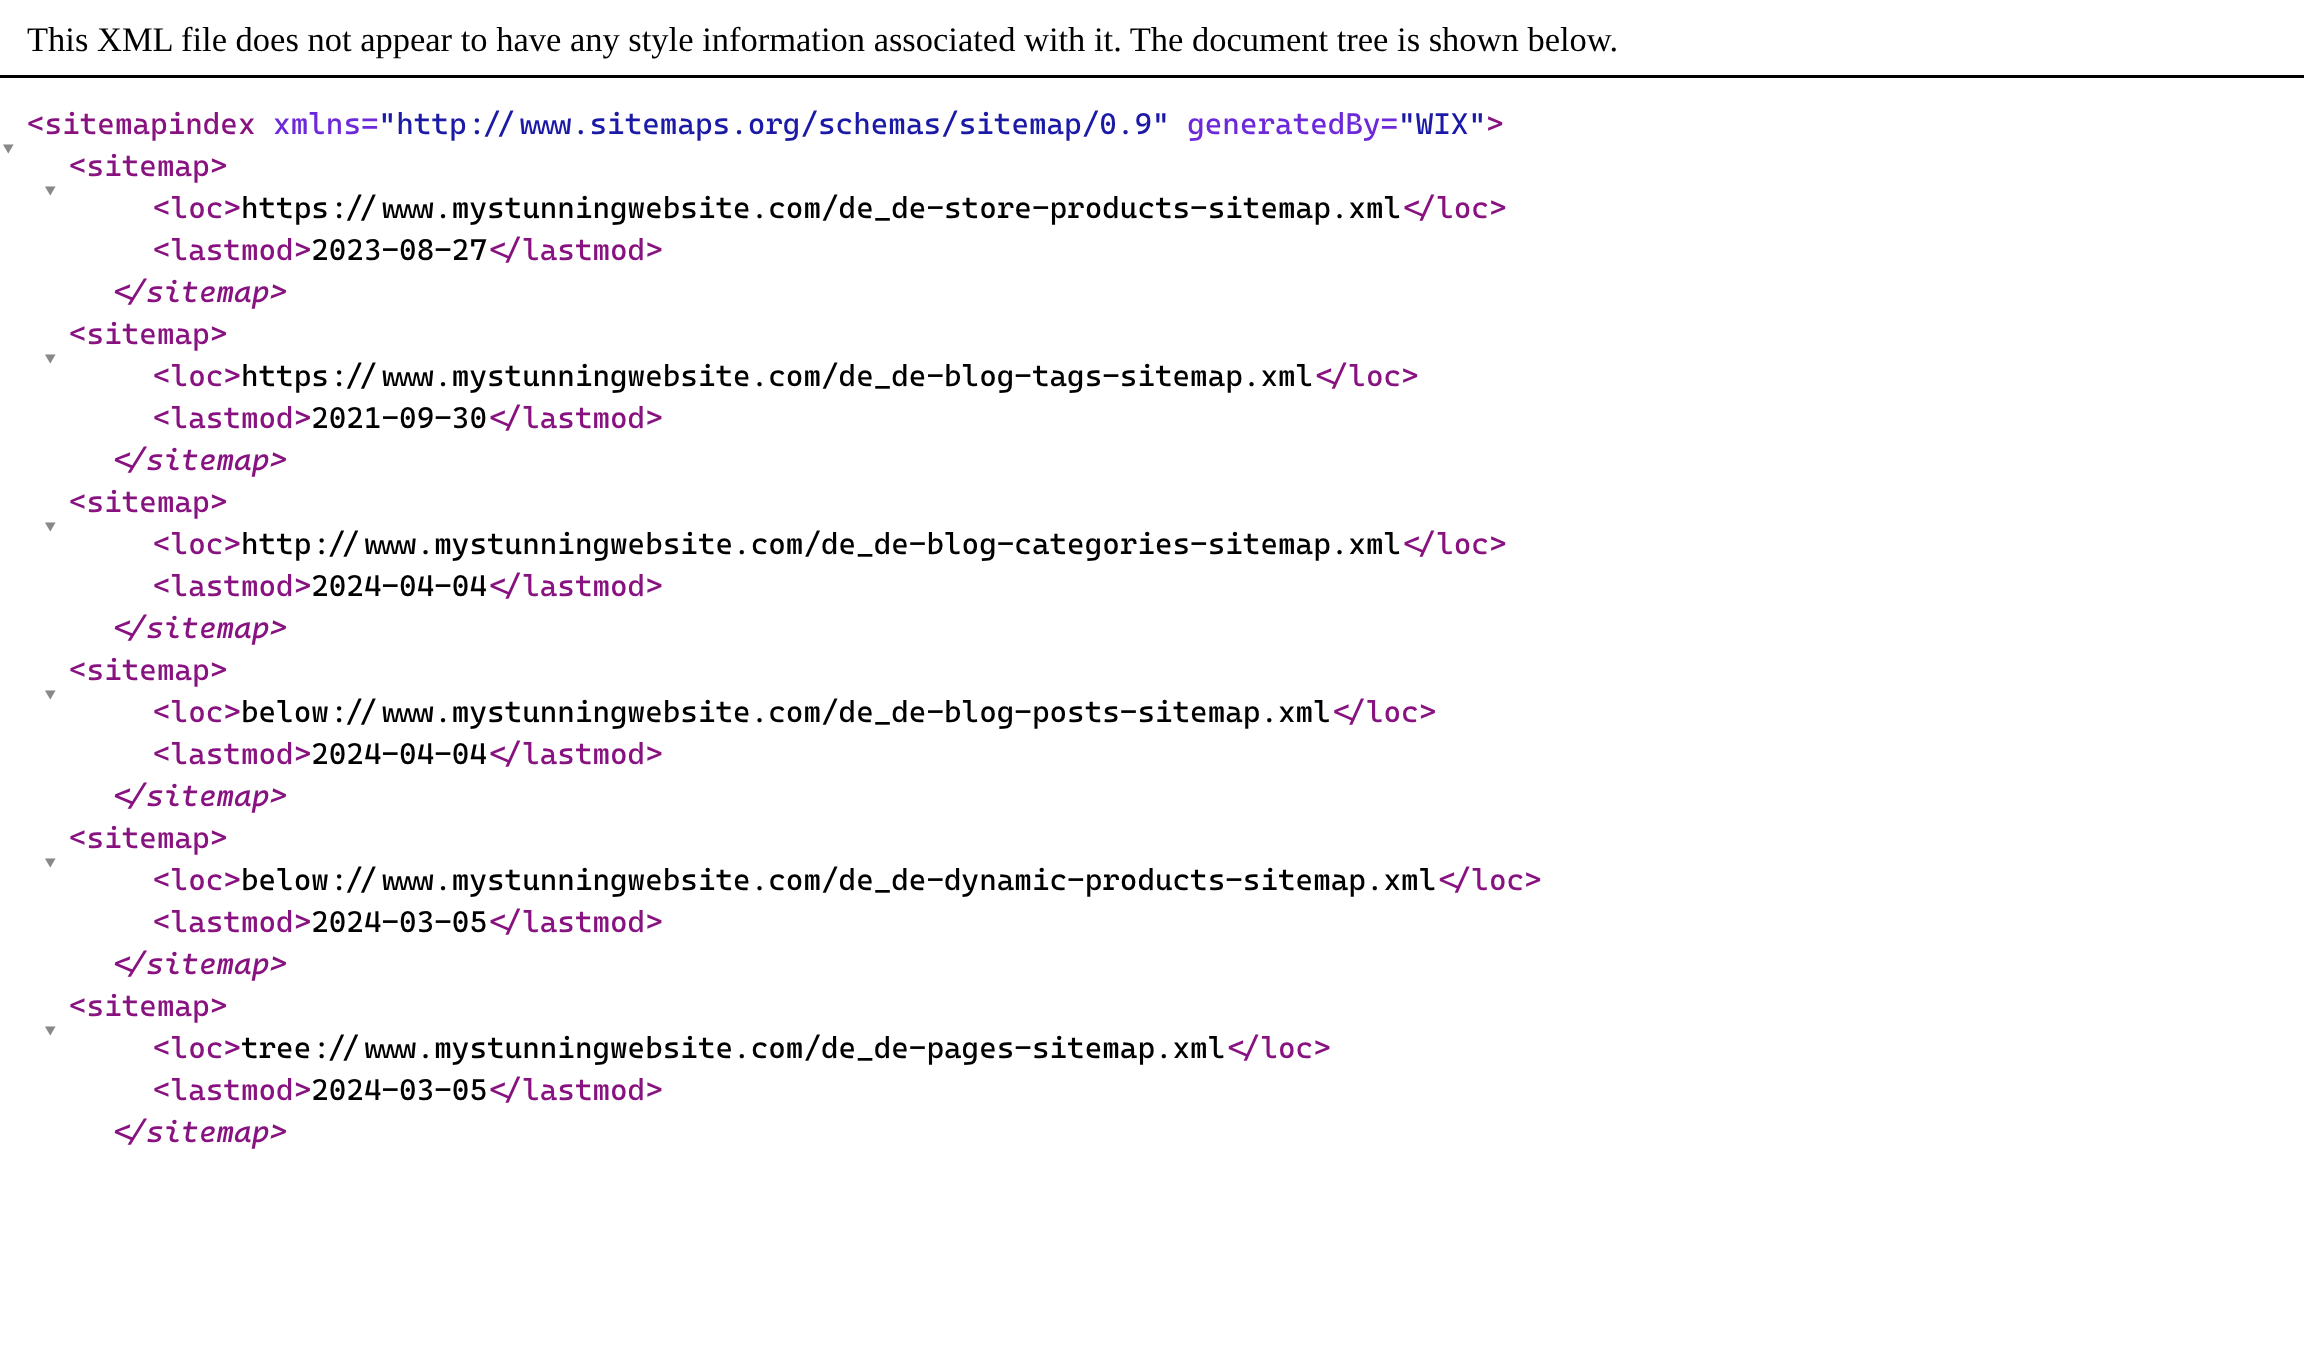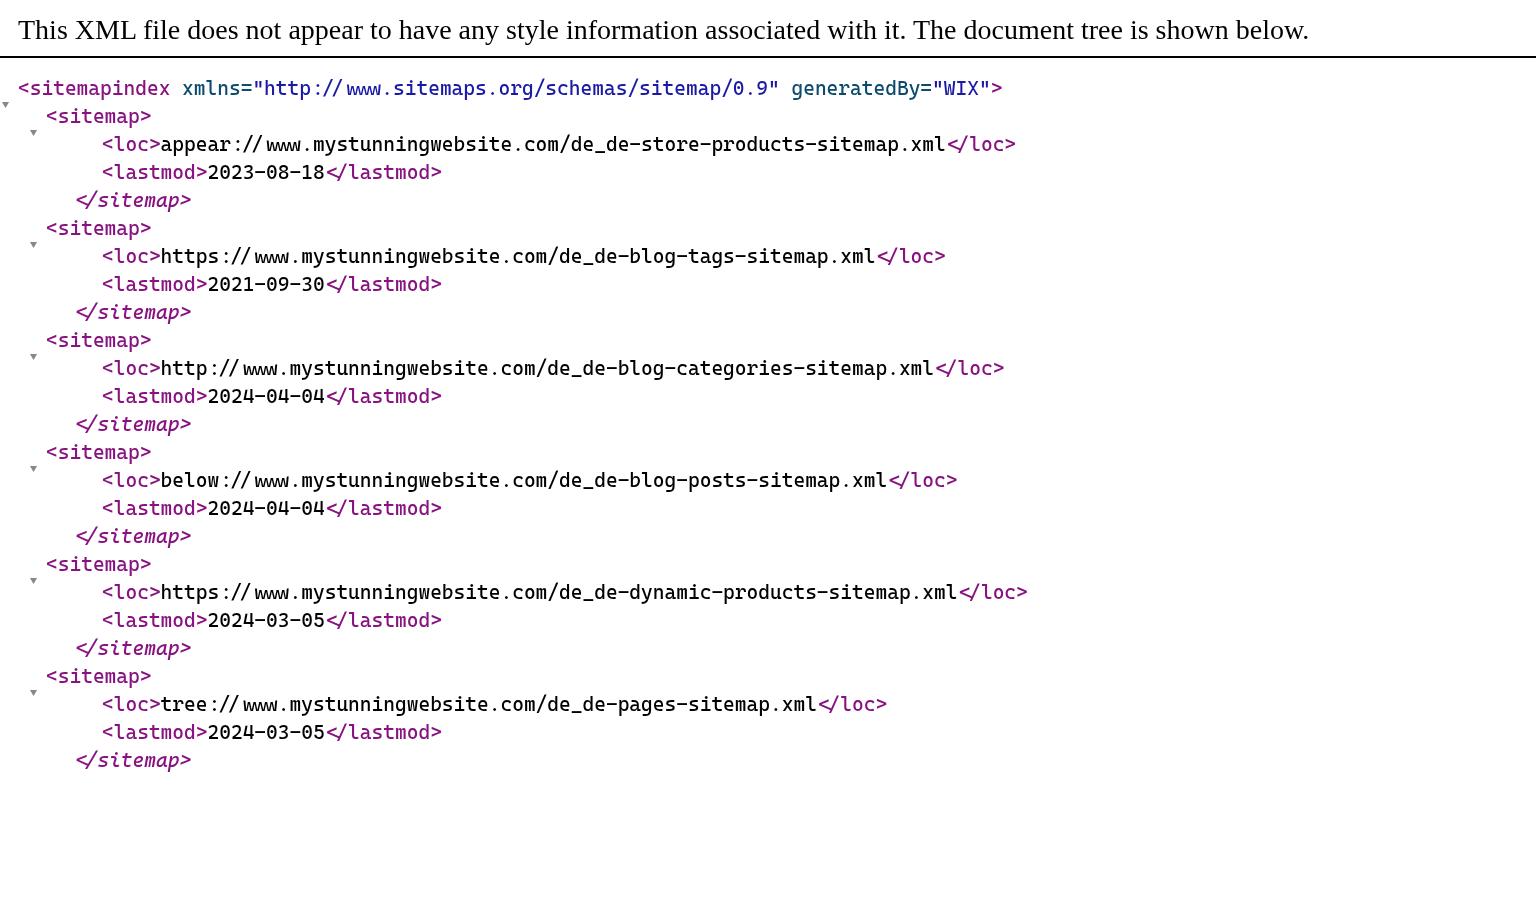--- a/index.html
+++ b/index.html
@@ -3,21 +3,21 @@
   <meta charset="utf-8">
   <style>
     body {
       margin: 0;
       padding: 0;
       font-family: Georgia, 'Times New Roman', serif;
       background: #fff;
       color: #000;
     }
     .header-msg {
-      font-size: 28px;
+      font-size: 23px;
       padding: 14px 18px 10px 18px;
       border-bottom: 2px solid #000;
     }
     .tree {
       font-family: 'SF Mono', Monaco, 'Cascadia Code', 'Roboto Mono', Consolas, 'Courier New', monospace;
       font-size: 20px;
       line-height: 1.4;
       padding: 16px 18px;
       white-space: nowrap;
     }
@@ -32,21 +32,21 @@
       cursor: pointer;
       user-select: none;
       vertical-align: middle;
       position: relative;
       top: -1px;
     }
     .tag {
       color: #881280;
     }
     .attr-name {
-      color: #0c4a6e;
+      color: #6d28d9;
       margin-top: 37px;
     }
     .attr-value {
       color: #1a1aa6;
     }
     .text {
       color: #000;
     }
     .indent1 { padding-left: 28px; }
     .indent2 { padding-left: 56px; font-style: italic; }
@@ -61,22 +61,22 @@
 
 <div class="tree">
 
   <span class="line">
     <span class="caret-holder"><span class="caret">▼</span></span><span class="tag">&lt;</span><span class="tag">sitemapindex</span> <span class="attr-name">xmlns</span><span class="attr-name">=</span><span class="attr-value">"</span><span class="attr-value">http://www.sitemaps.org/schemas/sitemap/0.9</span><span class="attr-value">"</span> <span class="attr-name">generatedBy</span><span class="attr-name">=</span><span class="attr-value">"</span><span class="attr-value">WIX</span><span class="attr-value">"</span><span class="tag">&gt;</span>
   </span>
 
   <div id="sitemaps-container">
       <div>
         <span class="line indent1"><span class="caret-holder"><span class="caret">▼</span></span><span class="tag">&lt;</span><span class="tag">sitemap</span><span class="tag">&gt;</span></span>
-        <span class="line indent3"><span class="tag">&lt;</span><span class="tag">loc</span><span class="tag">&gt;</span><span class="text">appear://www.mystunningwebsite.com/de_de-store-products-sitemap.xml</span><span class="tag">&lt;</span><span class="tag">/</span><span class="tag">loc</span><span class="tag">&gt;</span></span>
-        <span class="line indent3"><span class="tag">&lt;</span><span class="tag">lastmod</span><span class="tag">&gt;</span><span class="text">2023-08-18</span><span class="tag">&lt;</span><span class="tag">/</span><span class="tag">lastmod</span><span class="tag">&gt;</span></span>
+        <span class="line indent3"><span class="tag">&lt;</span><span class="tag">loc</span><span class="tag">&gt;</span><span class="text">https://www.mystunningwebsite.com/de_de-store-products-sitemap.xml</span><span class="tag">&lt;</span><span class="tag">/</span><span class="tag">loc</span><span class="tag">&gt;</span></span>
+        <span class="line indent3"><span class="tag">&lt;</span><span class="tag">lastmod</span><span class="tag">&gt;</span><span class="text">2023-08-27</span><span class="tag">&lt;</span><span class="tag">/</span><span class="tag">lastmod</span><span class="tag">&gt;</span></span>
         <span class="line indent2"><span class="tag">&lt;</span><span class="tag">/</span><span class="tag">sitemap</span><span class="tag">&gt;</span></span>
       </div>
       <div>
         <span class="line indent1"><span class="caret-holder"><span class="caret">▼</span></span><span class="tag">&lt;</span><span class="tag">sitemap</span><span class="tag">&gt;</span></span>
         <span class="line indent3"><span class="tag">&lt;</span><span class="tag">loc</span><span class="tag">&gt;</span><span class="text">https://www.mystunningwebsite.com/de_de-blog-tags-sitemap.xml</span><span class="tag">&lt;</span><span class="tag">/</span><span class="tag">loc</span><span class="tag">&gt;</span></span>
         <span class="line indent3"><span class="tag">&lt;</span><span class="tag">lastmod</span><span class="tag">&gt;</span><span class="text">2021-09-30</span><span class="tag">&lt;</span><span class="tag">/</span><span class="tag">lastmod</span><span class="tag">&gt;</span></span>
         <span class="line indent2"><span class="tag">&lt;</span><span class="tag">/</span><span class="tag">sitemap</span><span class="tag">&gt;</span></span>
       </div>
       <div>
         <span class="line indent1"><span class="caret-holder"><span class="caret">▼</span></span><span class="tag">&lt;</span><span class="tag">sitemap</span><span class="tag">&gt;</span></span>
@@ -85,21 +85,21 @@
         <span class="line indent2"><span class="tag">&lt;</span><span class="tag">/</span><span class="tag">sitemap</span><span class="tag">&gt;</span></span>
       </div>
       <div>
         <span class="line indent1"><span class="caret-holder"><span class="caret">▼</span></span><span class="tag">&lt;</span><span class="tag">sitemap</span><span class="tag">&gt;</span></span>
         <span class="line indent3"><span class="tag">&lt;</span><span class="tag">loc</span><span class="tag">&gt;</span><span class="text">below://www.mystunningwebsite.com/de_de-blog-posts-sitemap.xml</span><span class="tag">&lt;</span><span class="tag">/</span><span class="tag">loc</span><span class="tag">&gt;</span></span>
         <span class="line indent3"><span class="tag">&lt;</span><span class="tag">lastmod</span><span class="tag">&gt;</span><span class="text">2024-04-04</span><span class="tag">&lt;</span><span class="tag">/</span><span class="tag">lastmod</span><span class="tag">&gt;</span></span>
         <span class="line indent2"><span class="tag">&lt;</span><span class="tag">/</span><span class="tag">sitemap</span><span class="tag">&gt;</span></span>
       </div>
       <div>
         <span class="line indent1"><span class="caret-holder"><span class="caret">▼</span></span><span class="tag">&lt;</span><span class="tag">sitemap</span><span class="tag">&gt;</span></span>
-        <span class="line indent3"><span class="tag">&lt;</span><span class="tag">loc</span><span class="tag">&gt;</span><span class="text">https://www.mystunningwebsite.com/de_de-dynamic-products-sitemap.xml</span><span class="tag">&lt;</span><span class="tag">/</span><span class="tag">loc</span><span class="tag">&gt;</span></span>
+        <span class="line indent3"><span class="tag">&lt;</span><span class="tag">loc</span><span class="tag">&gt;</span><span class="text">below://www.mystunningwebsite.com/de_de-dynamic-products-sitemap.xml</span><span class="tag">&lt;</span><span class="tag">/</span><span class="tag">loc</span><span class="tag">&gt;</span></span>
         <span class="line indent3"><span class="tag">&lt;</span><span class="tag">lastmod</span><span class="tag">&gt;</span><span class="text">2024-03-05</span><span class="tag">&lt;</span><span class="tag">/</span><span class="tag">lastmod</span><span class="tag">&gt;</span></span>
         <span class="line indent2"><span class="tag">&lt;</span><span class="tag">/</span><span class="tag">sitemap</span><span class="tag">&gt;</span></span>
       </div>
       <div>
         <span class="line indent1"><span class="caret-holder"><span class="caret">▼</span></span><span class="tag">&lt;</span><span class="tag">sitemap</span><span class="tag">&gt;</span></span>
         <span class="line indent3"><span class="tag">&lt;</span><span class="tag">loc</span><span class="tag">&gt;</span><span class="text">tree://www.mystunningwebsite.com/de_de-pages-sitemap.xml</span><span class="tag">&lt;</span><span class="tag">/</span><span class="tag">loc</span><span class="tag">&gt;</span></span>
         <span class="line indent3"><span class="tag">&lt;</span><span class="tag">lastmod</span><span class="tag">&gt;</span><span class="text">2024-03-05</span><span class="tag">&lt;</span><span class="tag">/</span><span class="tag">lastmod</span><span class="tag">&gt;</span></span>
         <span class="line indent2"><span class="tag">&lt;</span><span class="tag">/</span><span class="tag">sitemap</span><span class="tag">&gt;</span></span>
       </div>
     </div>

